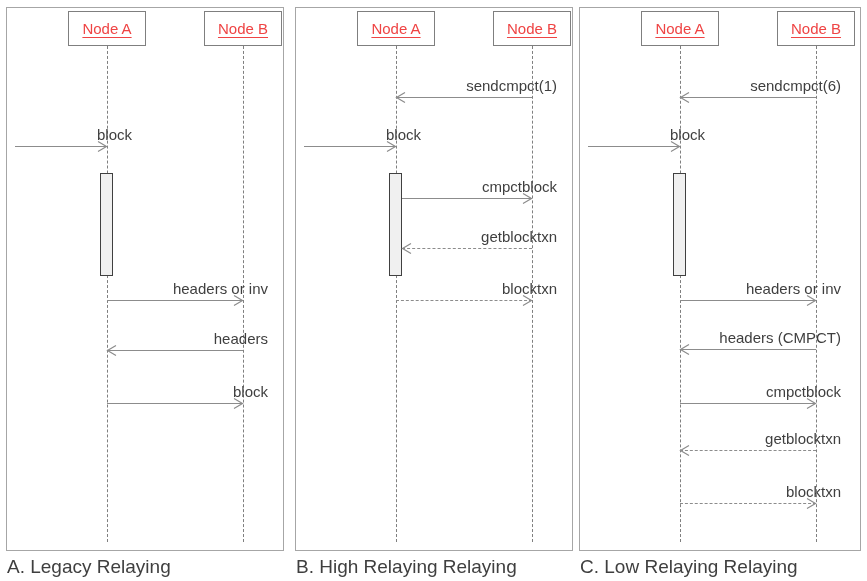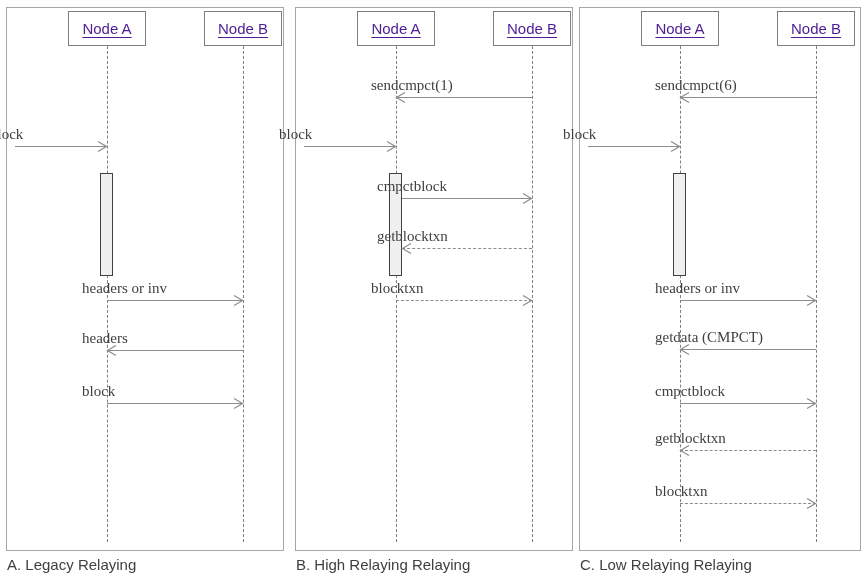--- a/index.html
+++ b/index.html
@@ -8,47 +8,47 @@
     font-family:"Liberation Sans", sans-serif;
     -webkit-font-smoothing:antialiased;
   }
   .panel {
     position:absolute; top:7px; height:544px;
     border:1px solid #a6a6a6; background:#ffffff; box-sizing:border-box;
   }
   .nodebox {
     position:absolute; box-sizing:border-box;
     border:1px solid #7f7f7f; background:#ffffff;
-    text-align:center; font-size:15px; color:#4c1d95;
+    text-align:center; font-size:15px; color:#ef4444;
     text-decoration:underline; text-underline-offset:3px;
   }
   .lifeline {
     position:absolute; width:0;
     border-left:1px dashed #7f7f7f;
   }
   .actbar {
     position:absolute; box-sizing:border-box;
     border:1px solid #404040; background:#f0f0f0;
   }
   .msg { position:absolute; height:0; }
   .msg .line {
     position:absolute; left:0; right:0; top:-1px;
     border-top:1px solid #8c8c8c;
   }
   .msg.dashed .line { border-top-style:dashed; }
   .msg .mlabel {
     position:absolute; left:-25px; right:-25px; bottom:4px;
-    text-align:left; font-size:15px; color:#3f3f3f; white-space:nowrap;font-family:Liberation Serif, serif;
+    text-align:right; font-size:15px; color:#3f3f3f; white-space:nowrap;
   }
   .msg svg.head { position:absolute; top:-7px; }
   .msg.to-right svg.head { right:-1px; }
   .msg.to-left  svg.head { left:-1px; }
   .caption {
     position:absolute; top:556px;
-    font-size:15px; color:#3f3f3f; white-space:nowrap;
+    font-size:19px; color:#3f3f3f; white-space:nowrap;
   }
 </style>
 </head>
 <body>
 
 <div class="stage">
   <section class="panel" id="panel-0" style="left: 6px; width: 278px;">
       <div class="lifeline" style="left: 100px; top: 38px; height: 496px;"></div>
       <div class="lifeline" style="left: 236px; top: 38px; height: 496px;"></div>
       <div class="nodebox" style="left: 61px; top: 3px; width: 78px; height: 35px; line-height: 33px;">Node A</div>
@@ -146,21 +146,21 @@
         </svg>
       </div>
       <div class="msg to-right" style="left: 100px; top: 293px; width: 136px;">
         <div class="mlabel">headers or inv</div>
         <div class="line"></div>
         <svg class="head" width="12" height="13" viewBox="0 0 12 13">
           <path d="M2 1.5 L10.5 6.5 L2 11.5" fill="none" stroke="#8c8c8c" stroke-width="1.2"></path>
         </svg>
       </div>
       <div class="msg to-left" style="left: 100px; top: 342px; width: 136px;">
-        <div class="mlabel">getdata (CMPCT)</div>
+        <div class="mlabel">headers (CMPCT)</div>
         <div class="line"></div>
         <svg class="head" width="12" height="13" viewBox="0 0 12 13">
           <path d="M10 1.5 L1.5 6.5 L10 11.5" fill="none" stroke="#8c8c8c" stroke-width="1.2"></path>
         </svg>
       </div>
       <div class="msg to-right" style="left: 100px; top: 396px; width: 136px;">
         <div class="mlabel">cmpctblock</div>
         <div class="line"></div>
         <svg class="head" width="12" height="13" viewBox="0 0 12 13">
           <path d="M2 1.5 L10.5 6.5 L2 11.5" fill="none" stroke="#8c8c8c" stroke-width="1.2"></path>

